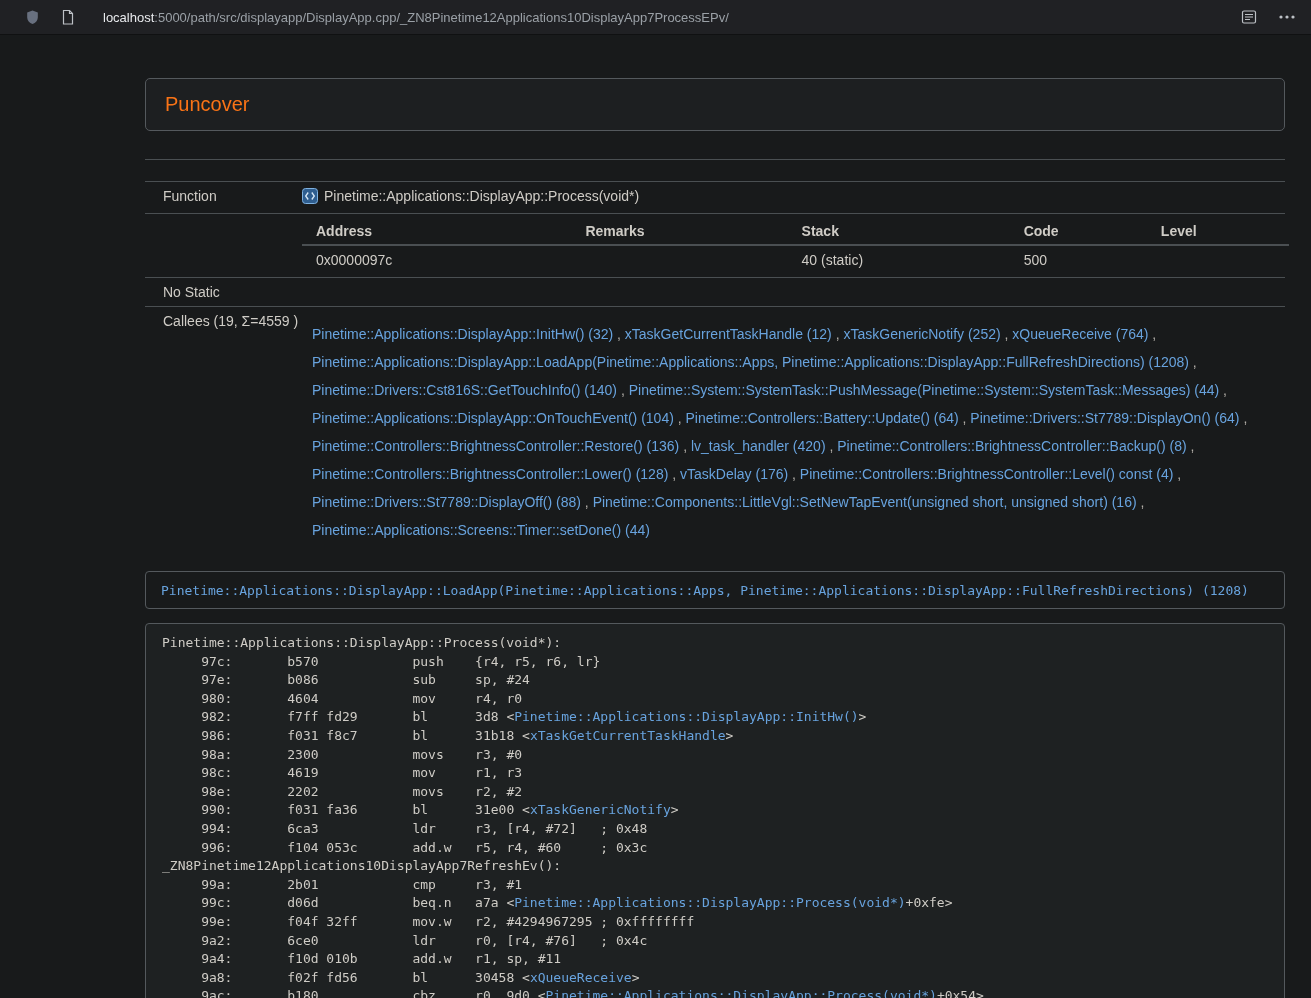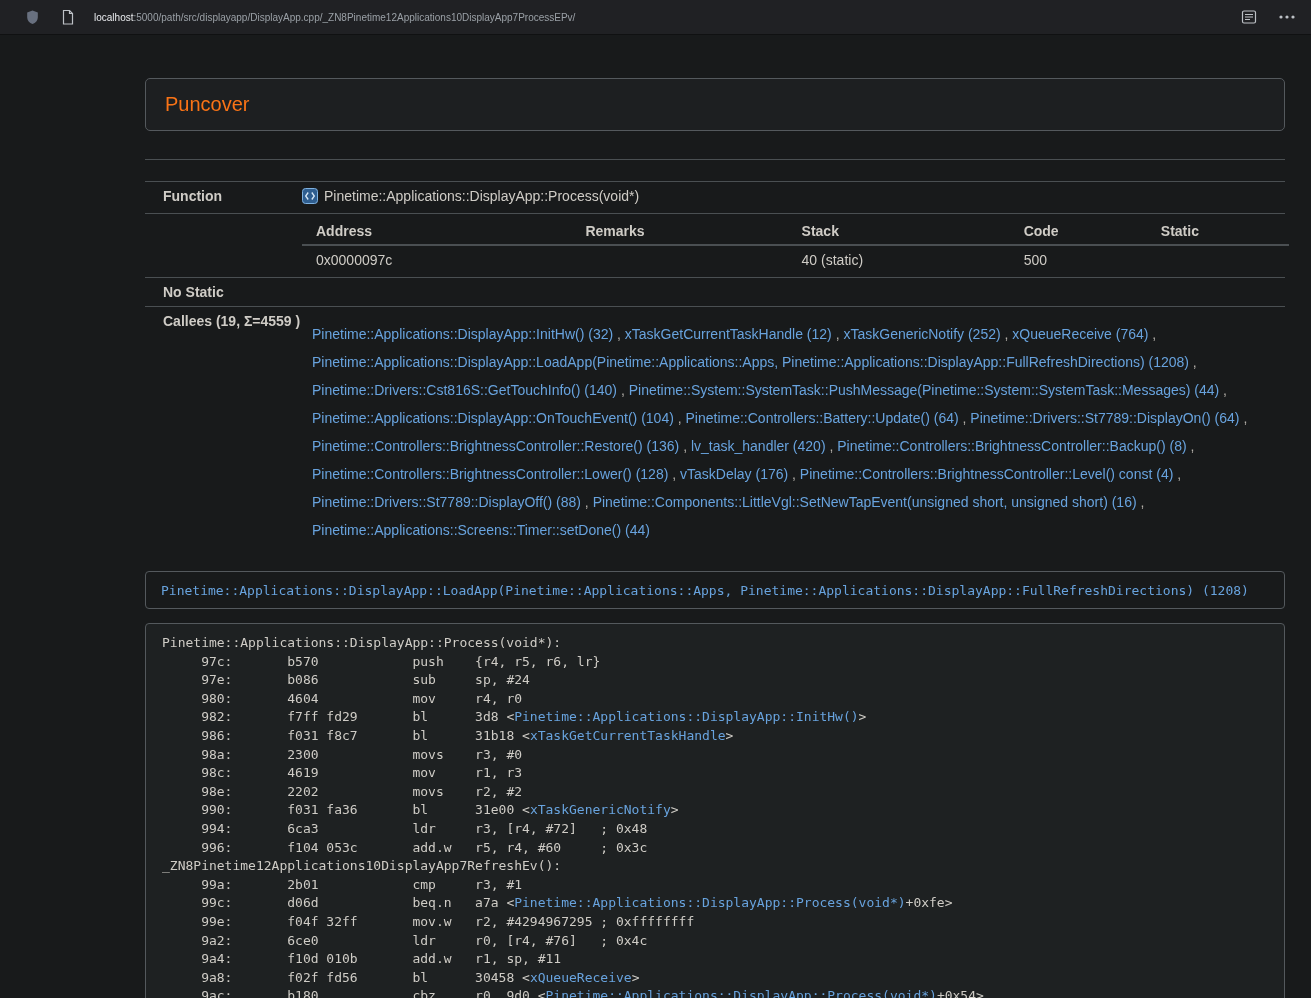--- a/index.html
+++ b/index.html
@@ -16,41 +16,41 @@
     --url-path:#9aa0a6;
     --icon:#bdc1c6;
   }
   *{box-sizing:border-box;margin:0;padding:0}
   html,body{width:1311px;height:998px;overflow:hidden;background:var(--bg);
     font-family:"Liberation Sans",sans-serif;color:var(--text)}
   
   .topbar{height:35px;background:var(--topbar-bg);border-bottom:1px solid #101112;
     display:flex;align-items:center;padding:0 14px 0 22px}
   .icon-btn{display:inline-flex;align-items:center;justify-content:center;height:24px;min-width:20px;cursor:pointer}
-  .url{font-size:10px;margin-left:16px;white-space:nowrap;flex:1;overflow:hidden}
+  .url{font-size:13px;margin-left:25px;white-space:nowrap;flex:1;overflow:hidden}
   .url .host{color:var(--url-host)}
   .url .path{color:var(--url-path)}
   .gap16{margin-left:16px}
   .gap18{margin-left:18px}
   
   .container{margin-left:145px;width:1140px}
   .navbar{margin-top:43px;border:1px solid var(--boxline);border-radius:5px;
     background:var(--box-bg);padding:14px 19px}
   .brand{font-size:20px;color:#f97316;text-decoration:none}
   hr.rule{border:0;border-top:1px solid var(--line);margin:28px 0 21px}
   .crumbs{font-size:15px;font-weight:bold;margin-bottom:9px;color:var(--muted)}
   .crumbs .sep{margin:0 5px;color:var(--muted);font-weight:bold}
   .crumbs .sfx{color:var(--muted)}
   a.lnk{color:var(--link);text-decoration:none}
   
   table.tbl{width:100%;border-collapse:collapse;table-layout:fixed;font-size:14px;color:var(--text)}
   .outer{margin:0 0 20px}
   .outer > tbody > tr > th,.outer > tbody > tr > td{
     border-top:1px solid var(--line);vertical-align:top;text-align:left}
-  .rowlab{font-weight:bold;padding:6px 8px 6px 18px;white-space:nowrap}
+  .rowlab{font-weight:normal;padding:6px 8px 6px 18px;white-space:nowrap}
   .fn-cell{padding:6px 8px 6px 4px}
   .fn-icon{display:inline-block;margin-right:6px;vertical-align:-3px}
   .stats-cell{padding:0}
   .inner{margin:4px}
   .inner th{font-weight:bold;border-bottom:2px solid var(--line);padding:5px 8px 5px 14px;text-align:left}
   .inner td{padding:6px 8px 5px 14px}
   .callees{padding:13px 8px 7px 14px;line-height:28px}
   .callees a{white-space:nowrap}
   .callees .csep{color:var(--muted)}
   .empty-cell{padding:6px 8px}
@@ -133,21 +133,21 @@
                 <col style="width:22.5%">
                 <col style="width:13.9%">
                 <col>
               </colgroup>
             <thead>
               <tr>
                 <th>Address</th>
                 <th>Remarks</th>
                 <th>Stack</th>
                 <th>Code</th>
-                <th>Static</th>
+                <th>Level</th>
               </tr>
             </thead>
             <tbody>
               <tr>
                 <td>0x0000097c</td>
                 <td></td>
                 <td>40 (static)</td>
                 <td>500</td>
                 <td></td>
               </tr>

